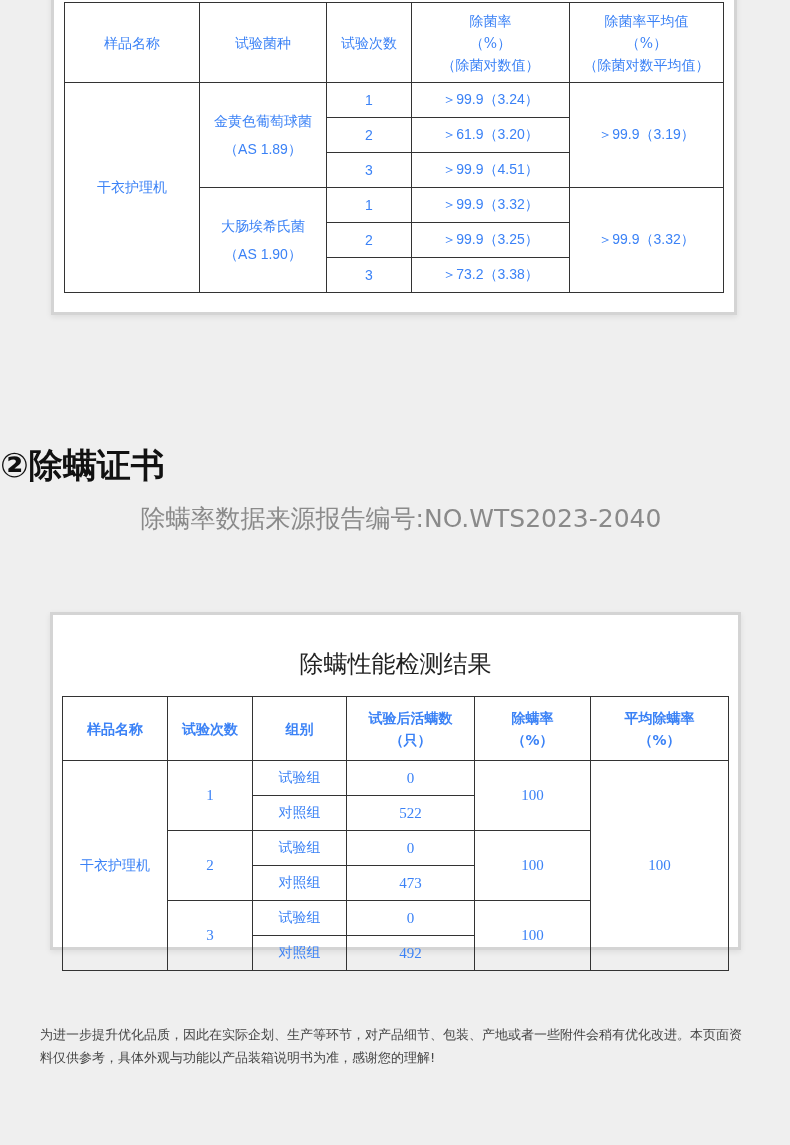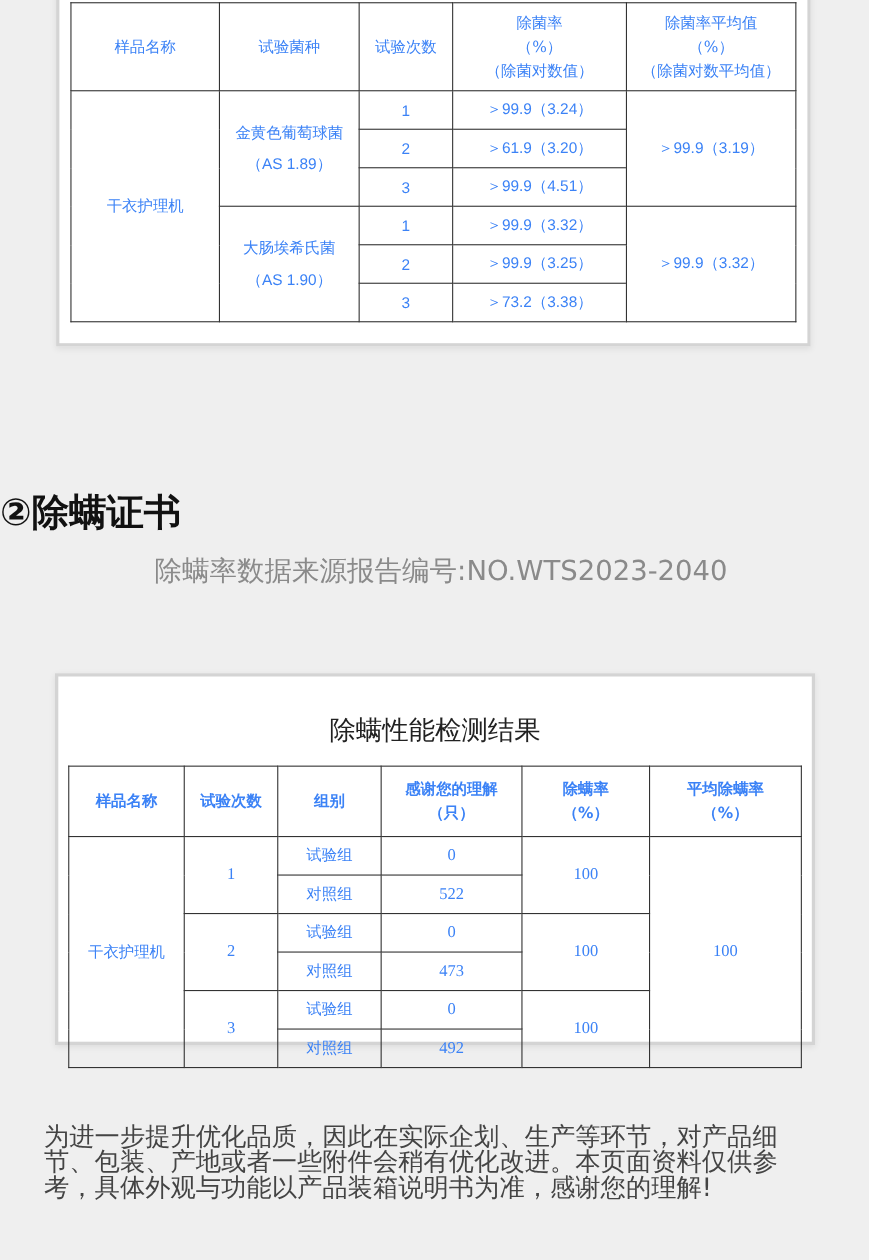--- a/index.html
+++ b/index.html
@@ -46,21 +46,21 @@
     position: absolute; left: 0; right: 0; top: 443px; text-align: left;
     font-size: 34px; font-weight: bold; color: #111;
     font-family: "DejaVu Sans", sans-serif;
   }
   .section-sub {
     position: absolute; left: 0; right: 0; top: 502px; text-align: center;
     font-size: 25px; color: #8a8a8a; font-family: "DejaVu Sans", sans-serif; padding-left: 12px;
   }
   .disclaimer {
     position: absolute; left: 40px; width: 712px; top: 1023px;
-    font-size: 23px; line-height: 23px; color: #444;
+    font-size: 13px; line-height: 23px; color: #444;
     font-family: "DejaVu Sans", sans-serif;
   }
 </style>
 </head>
 <body>
 
 <div class="card" id="card1">
   <table class="grid" id="t1">
     <colgroup>
       <col style="width:135px">
@@ -139,21 +139,21 @@
         <col style="width:128px">
         <col style="width:116px">
         <col style="width:138px">
     </colgroup>
     <tbody>
         <tr class="hdr">
       <td><span>样品名称</span></td>
       <td><span>试验次数</span></td>
       <td><span>组别</span></td>
       <td>
-        <div>感谢您的理解</div>
+        <div>试验后活螨数</div>
         <div>（只）</div>
       </td>
       <td>
         <div>除螨率</div>
         <div>（%）</div>
       </td>
       <td>
         <div>平均除螨率</div>
         <div>（%）</div>
       </td>

